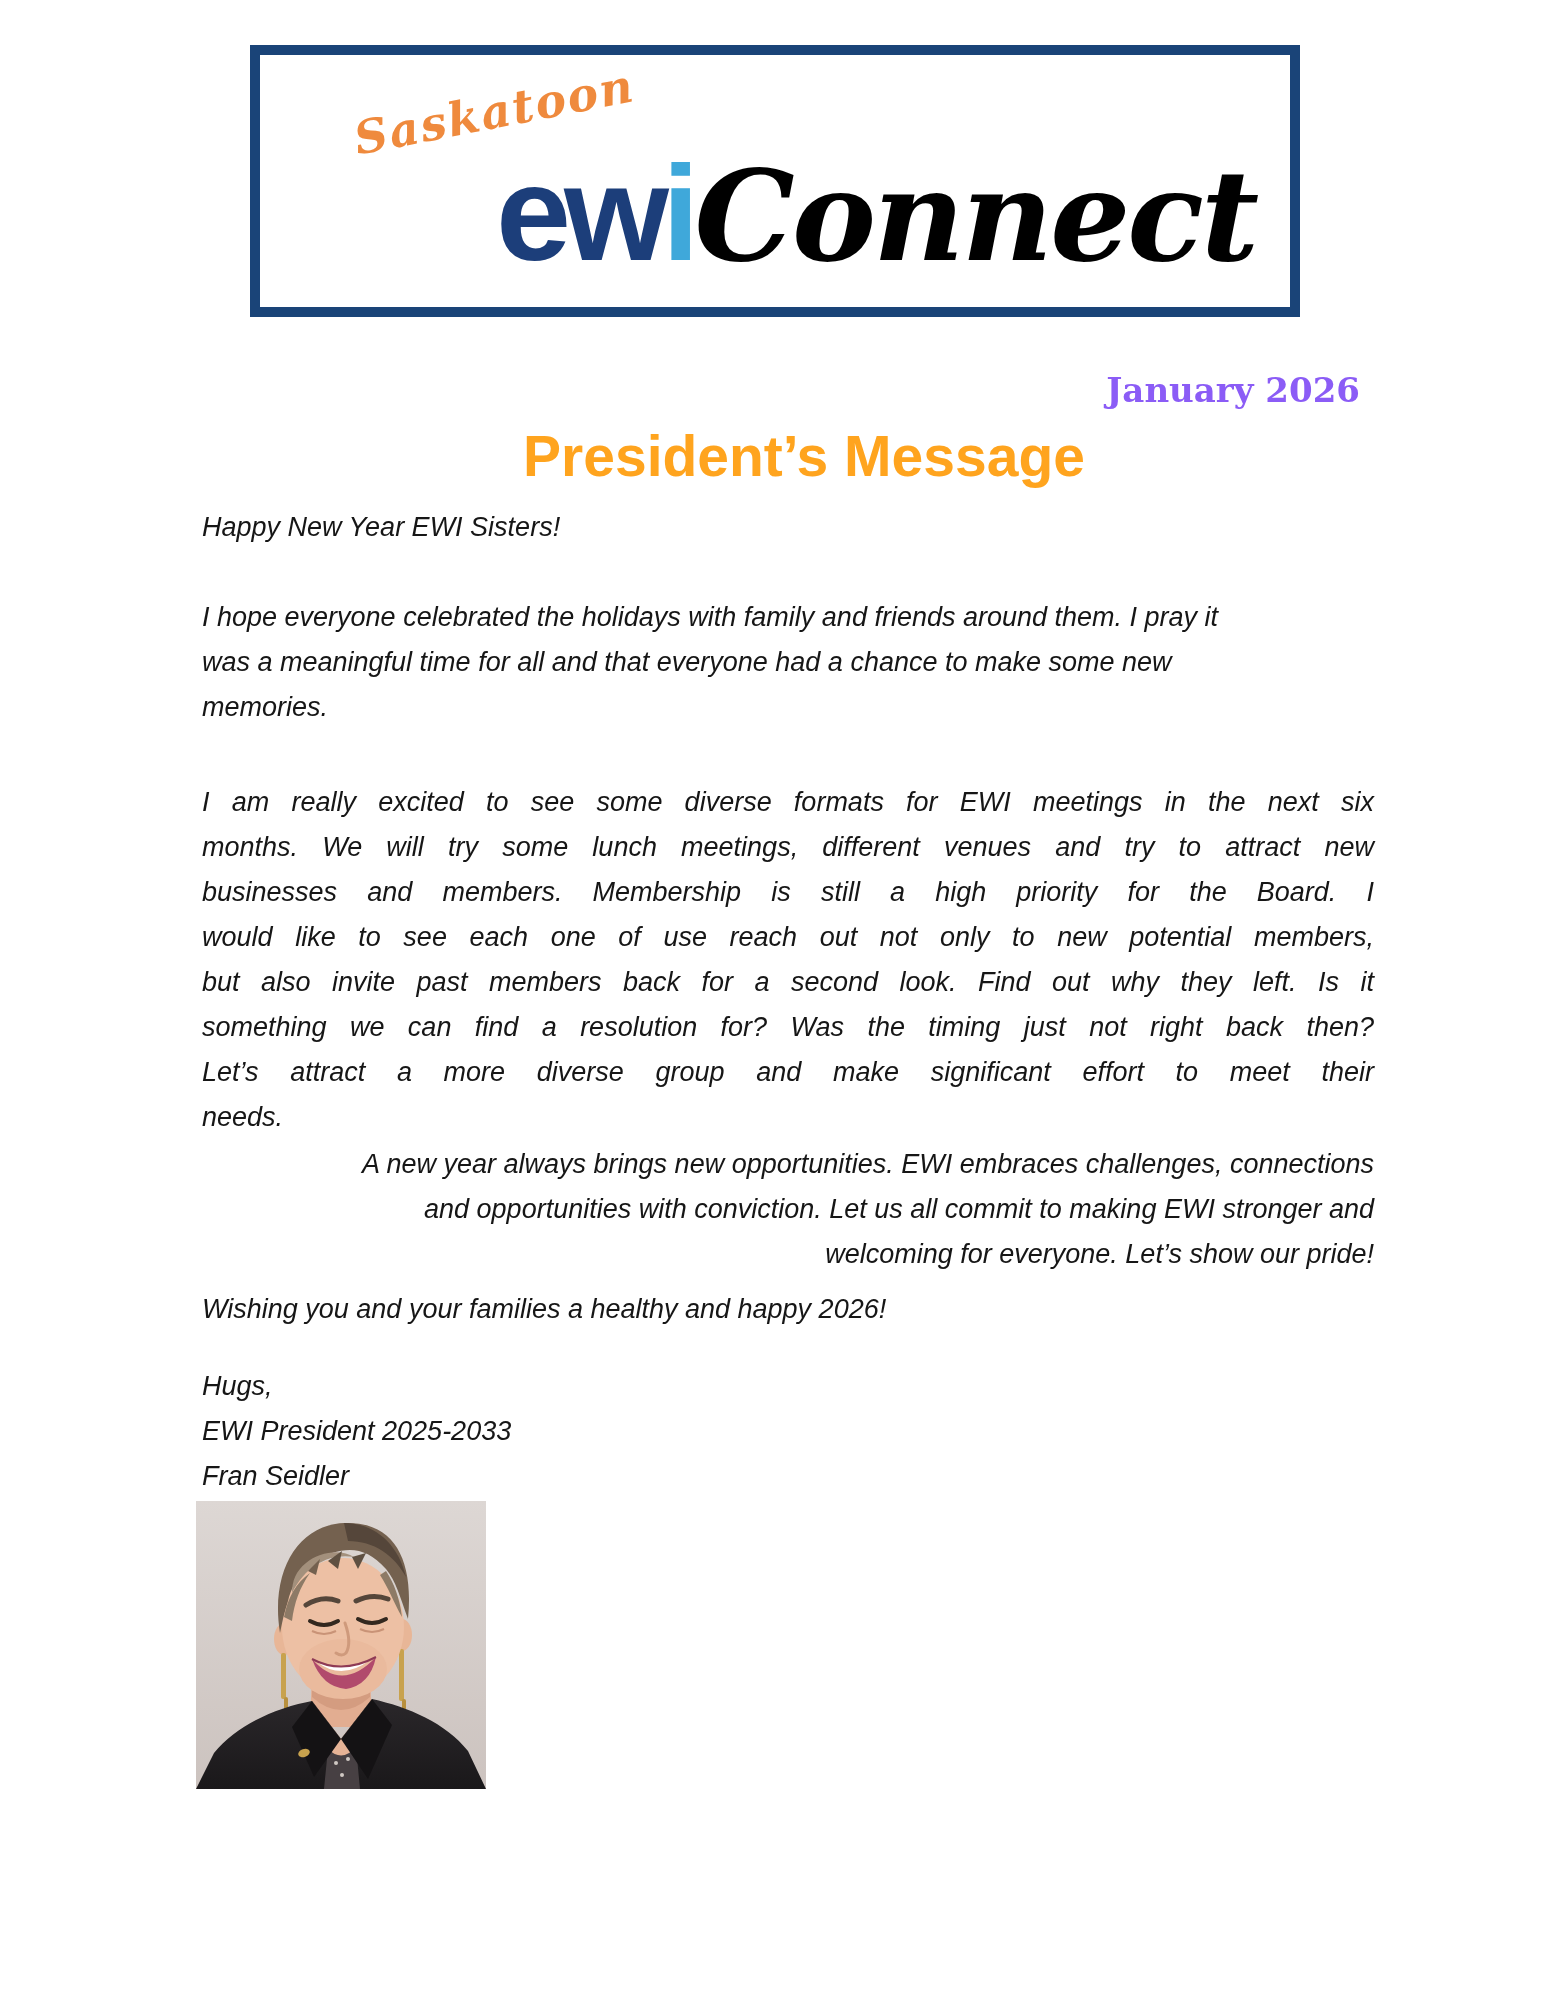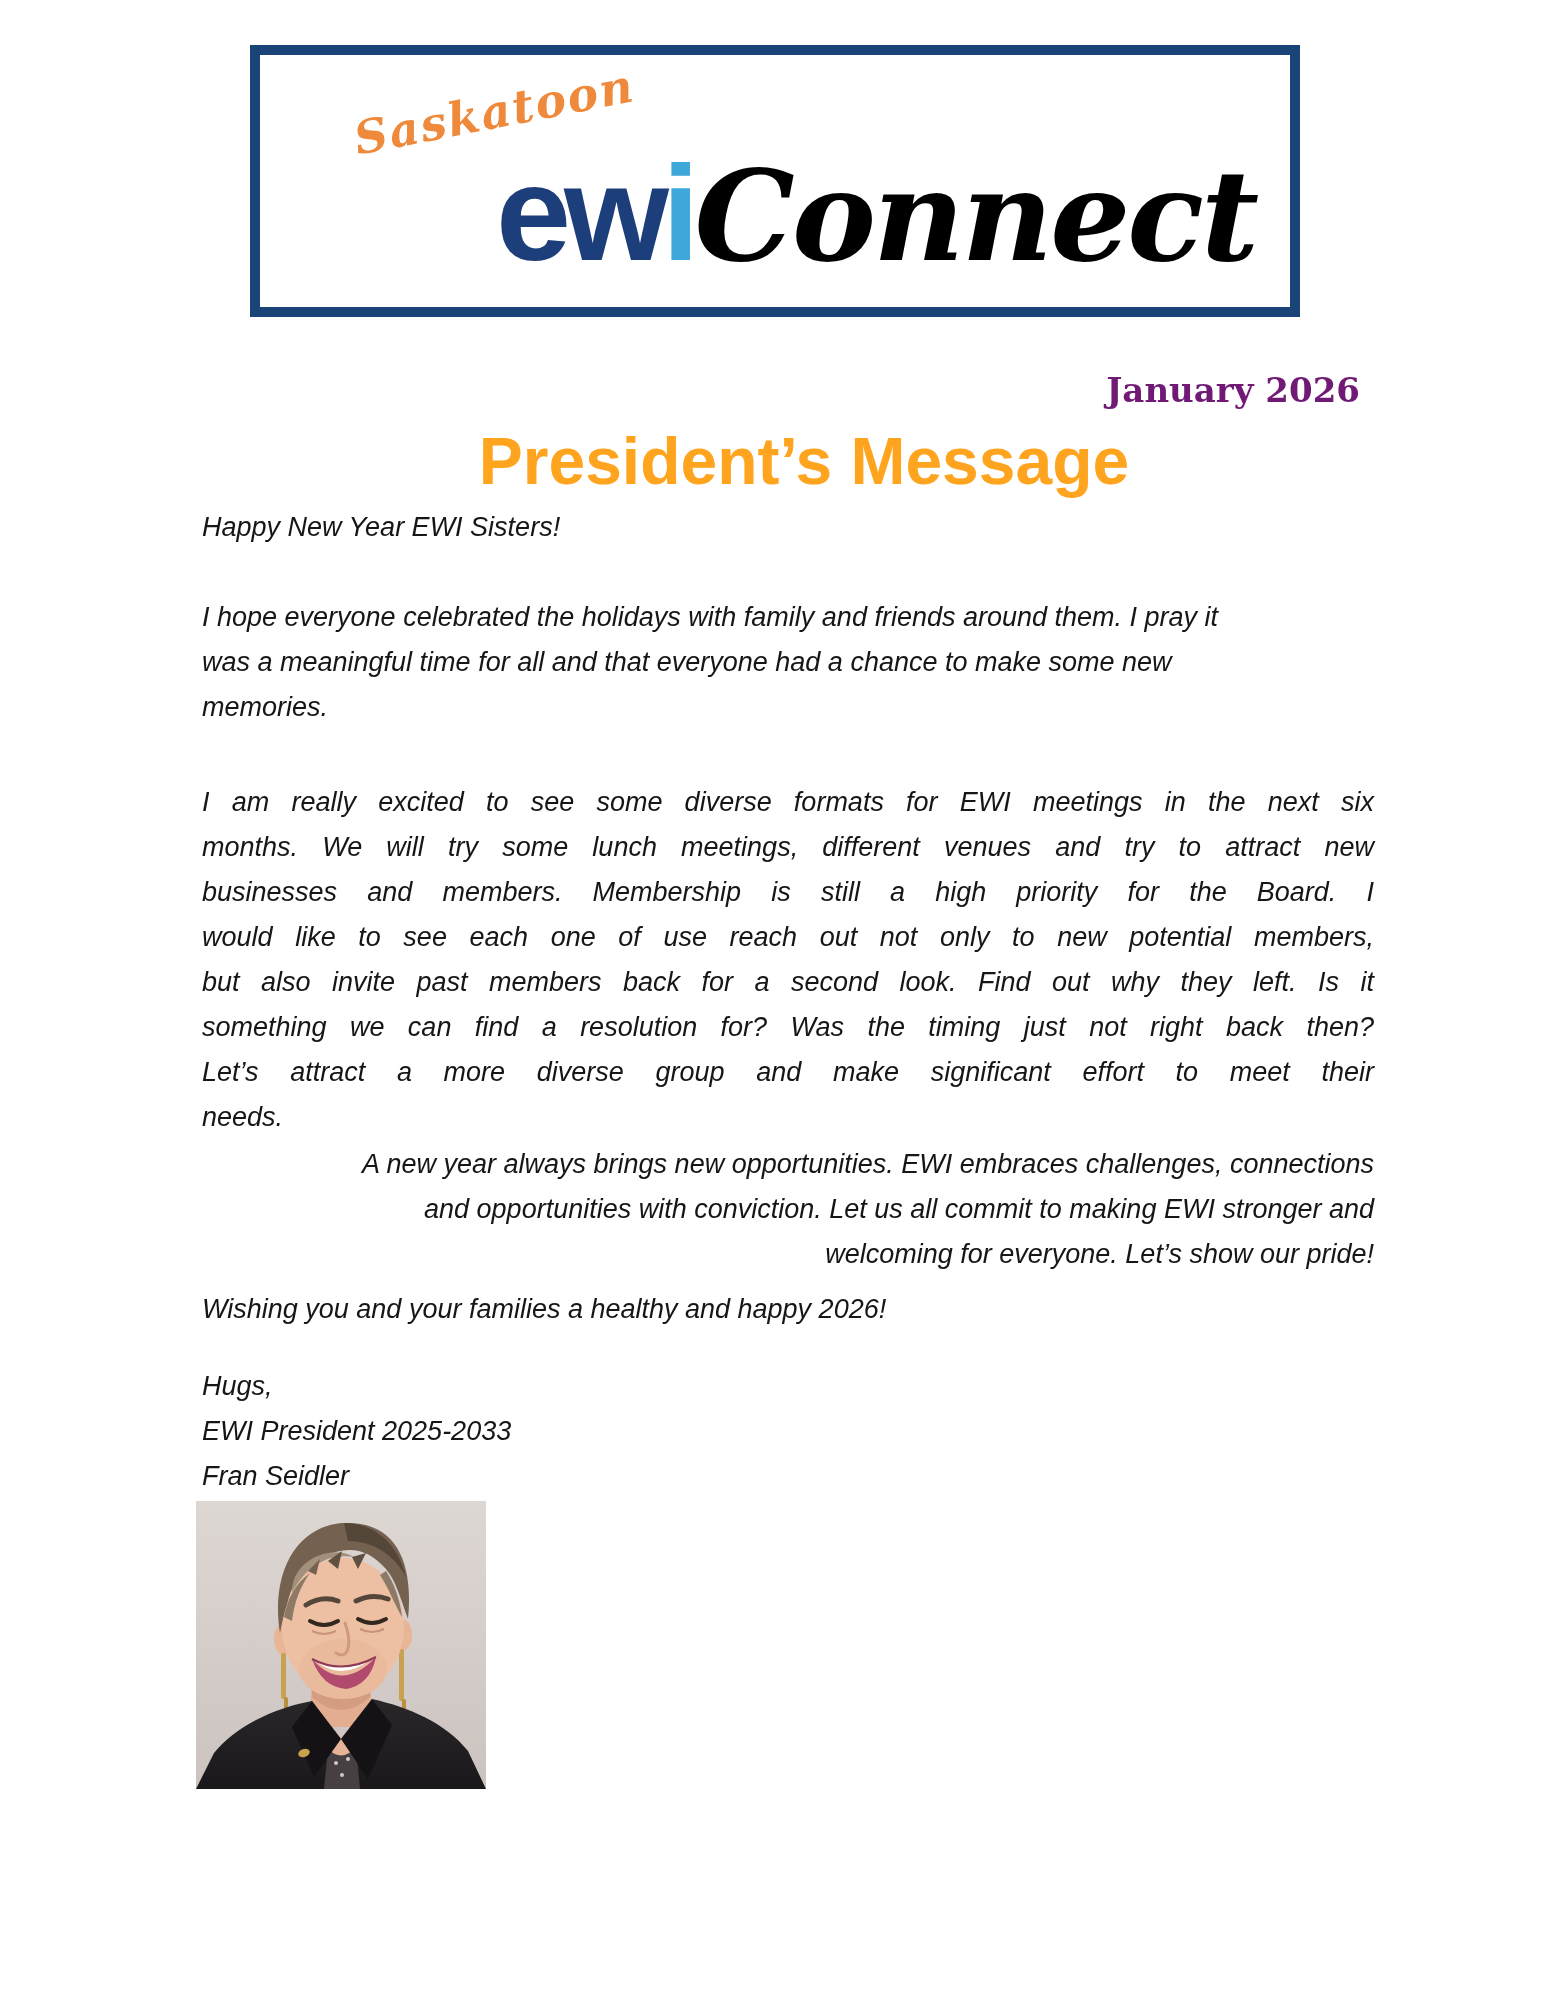--- a/index.html
+++ b/index.html
@@ -55,31 +55,31 @@
     margin-left: 2px;
   }
 
   
   .issue-date {
     position: absolute;
     right: 185px; top: 370px;
     font-family: "DejaVu Serif", serif;
     font-weight: bold;
     font-size: 34px;
-    color: #701a75;
+    color: #8b5cf6;
   }
   .page-title {
     position: absolute;
     left: 218px; top: 423px;
     width: 1172px;
     margin: 0;
     text-align: center;
     font-family: "Liberation Sans", sans-serif;
     font-weight: bold;
-    font-size: 66px;
+    font-size: 57px;
     color: #ffa41e;
   }
 
   
   .content {
     position: absolute;
     left: 202px; top: 505px;
     width: 1172px;
     font-style: italic;
     font-size: 27px;

